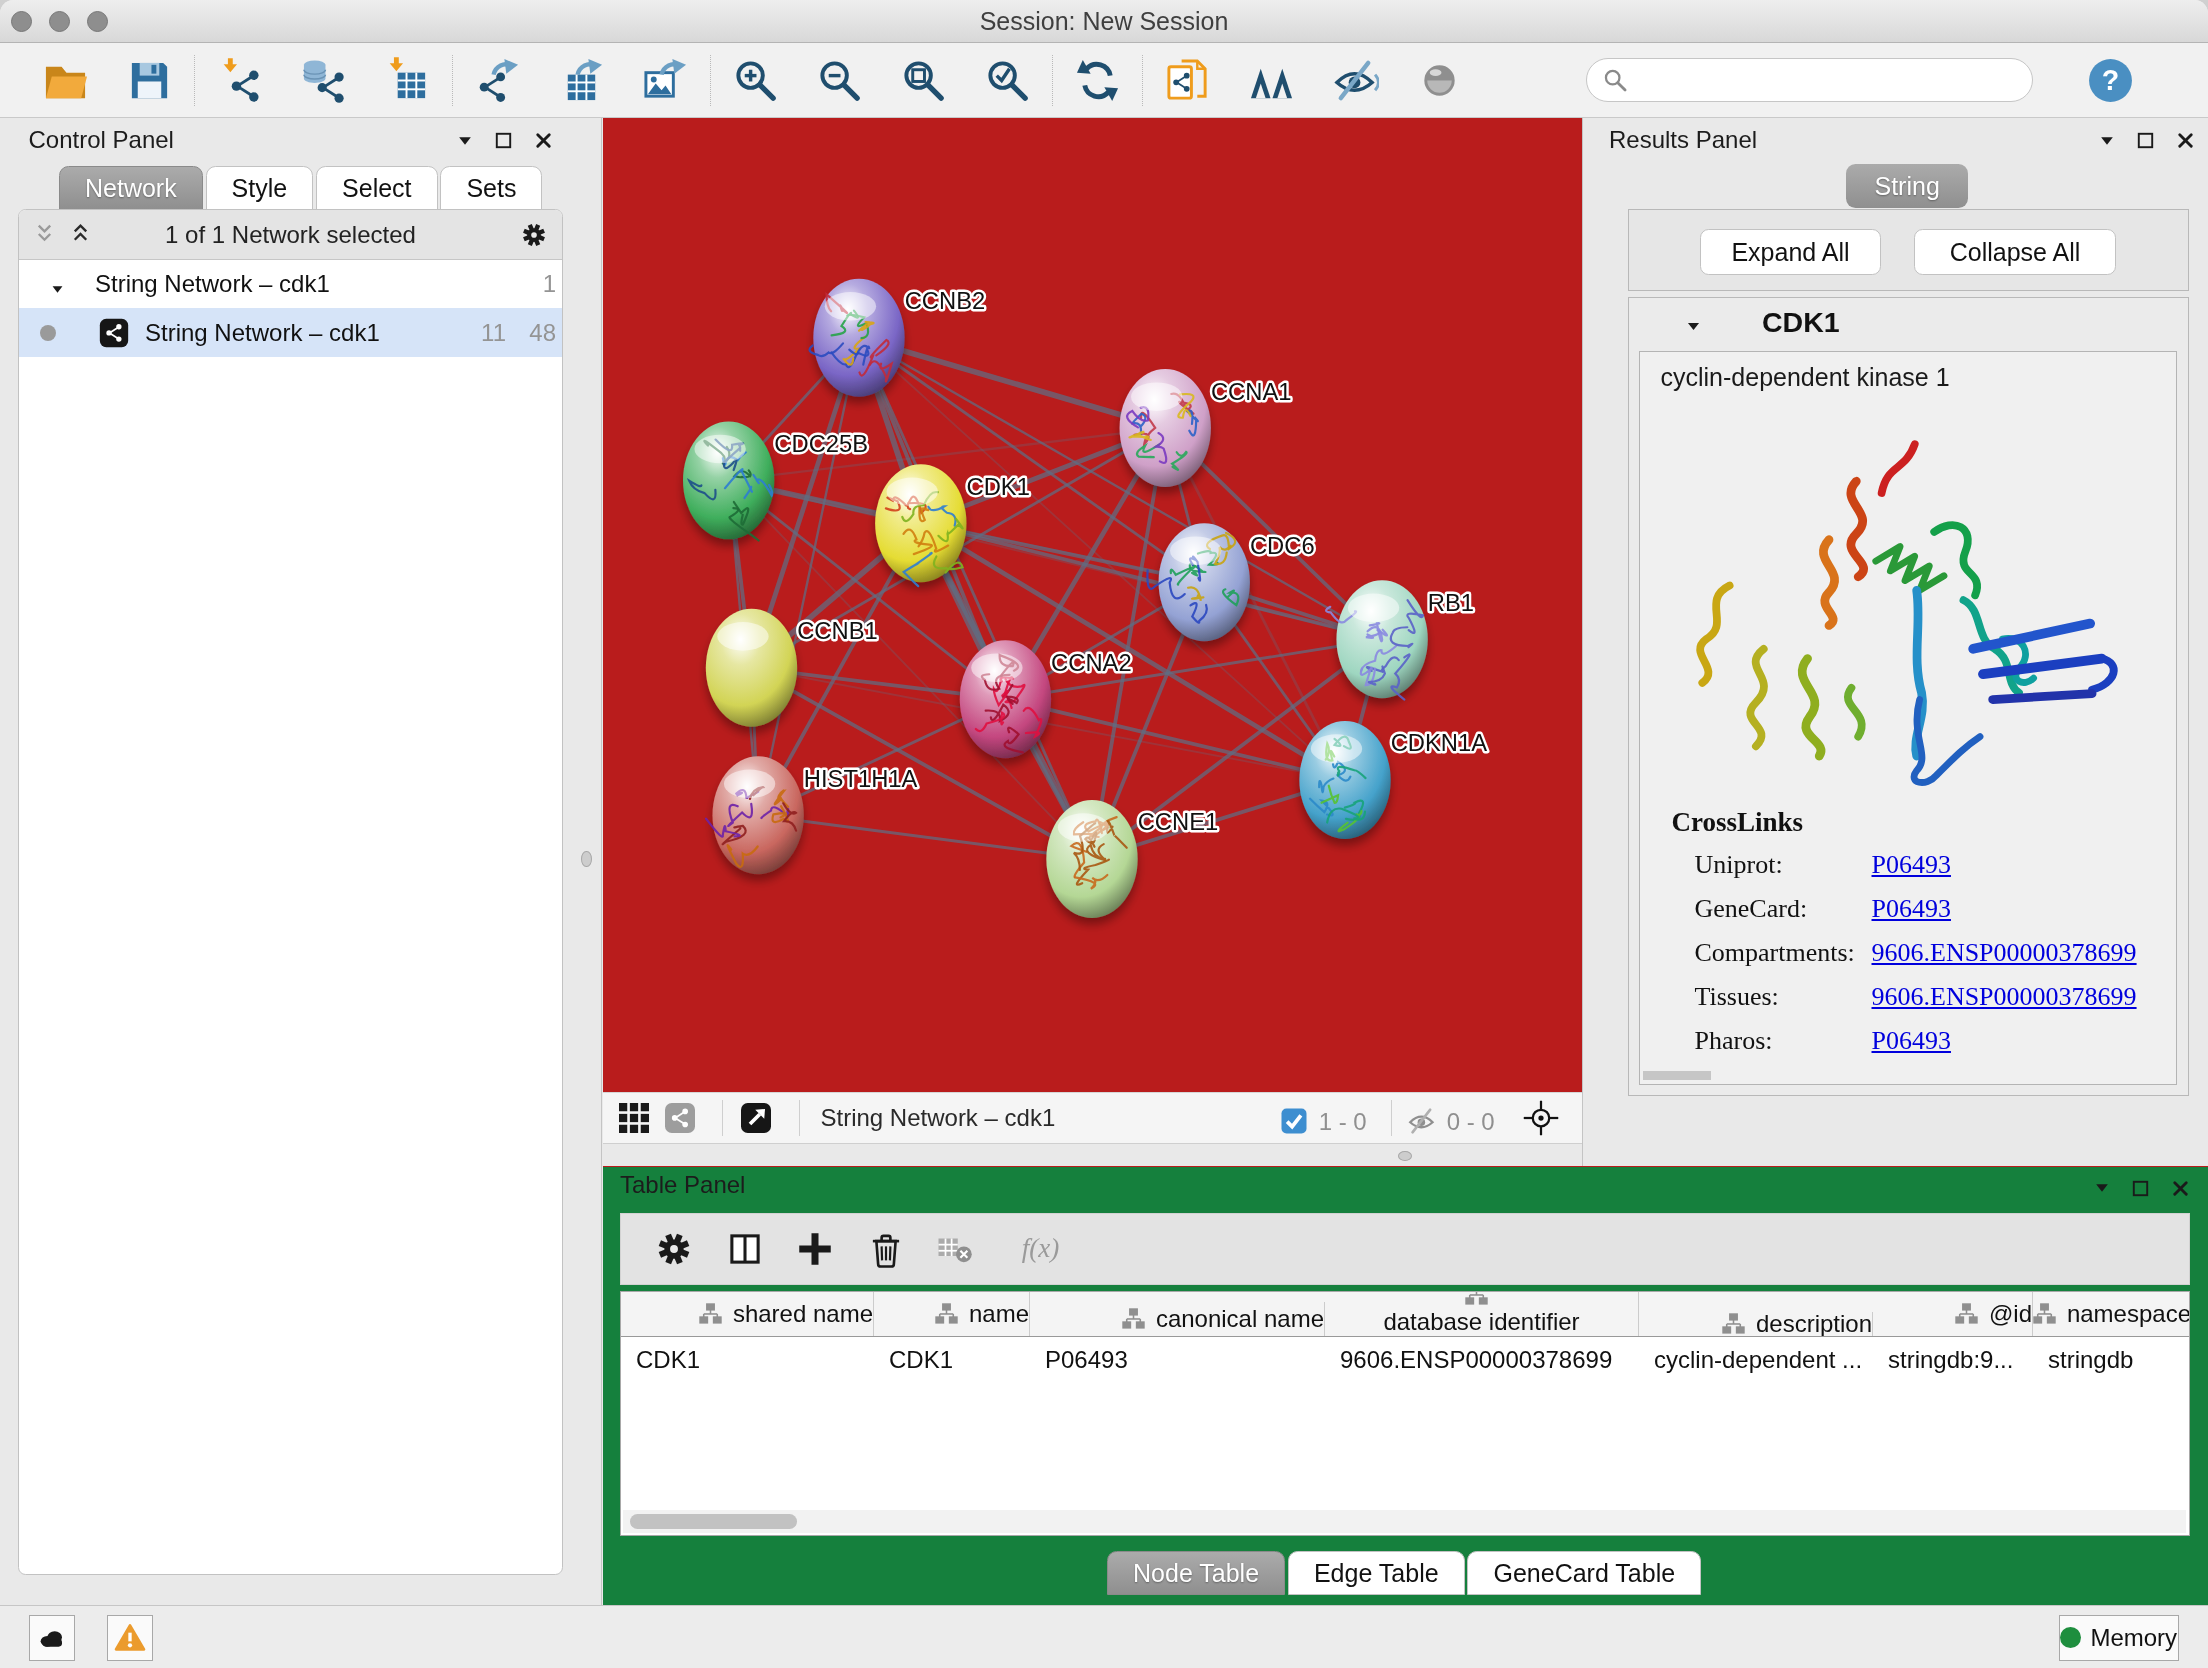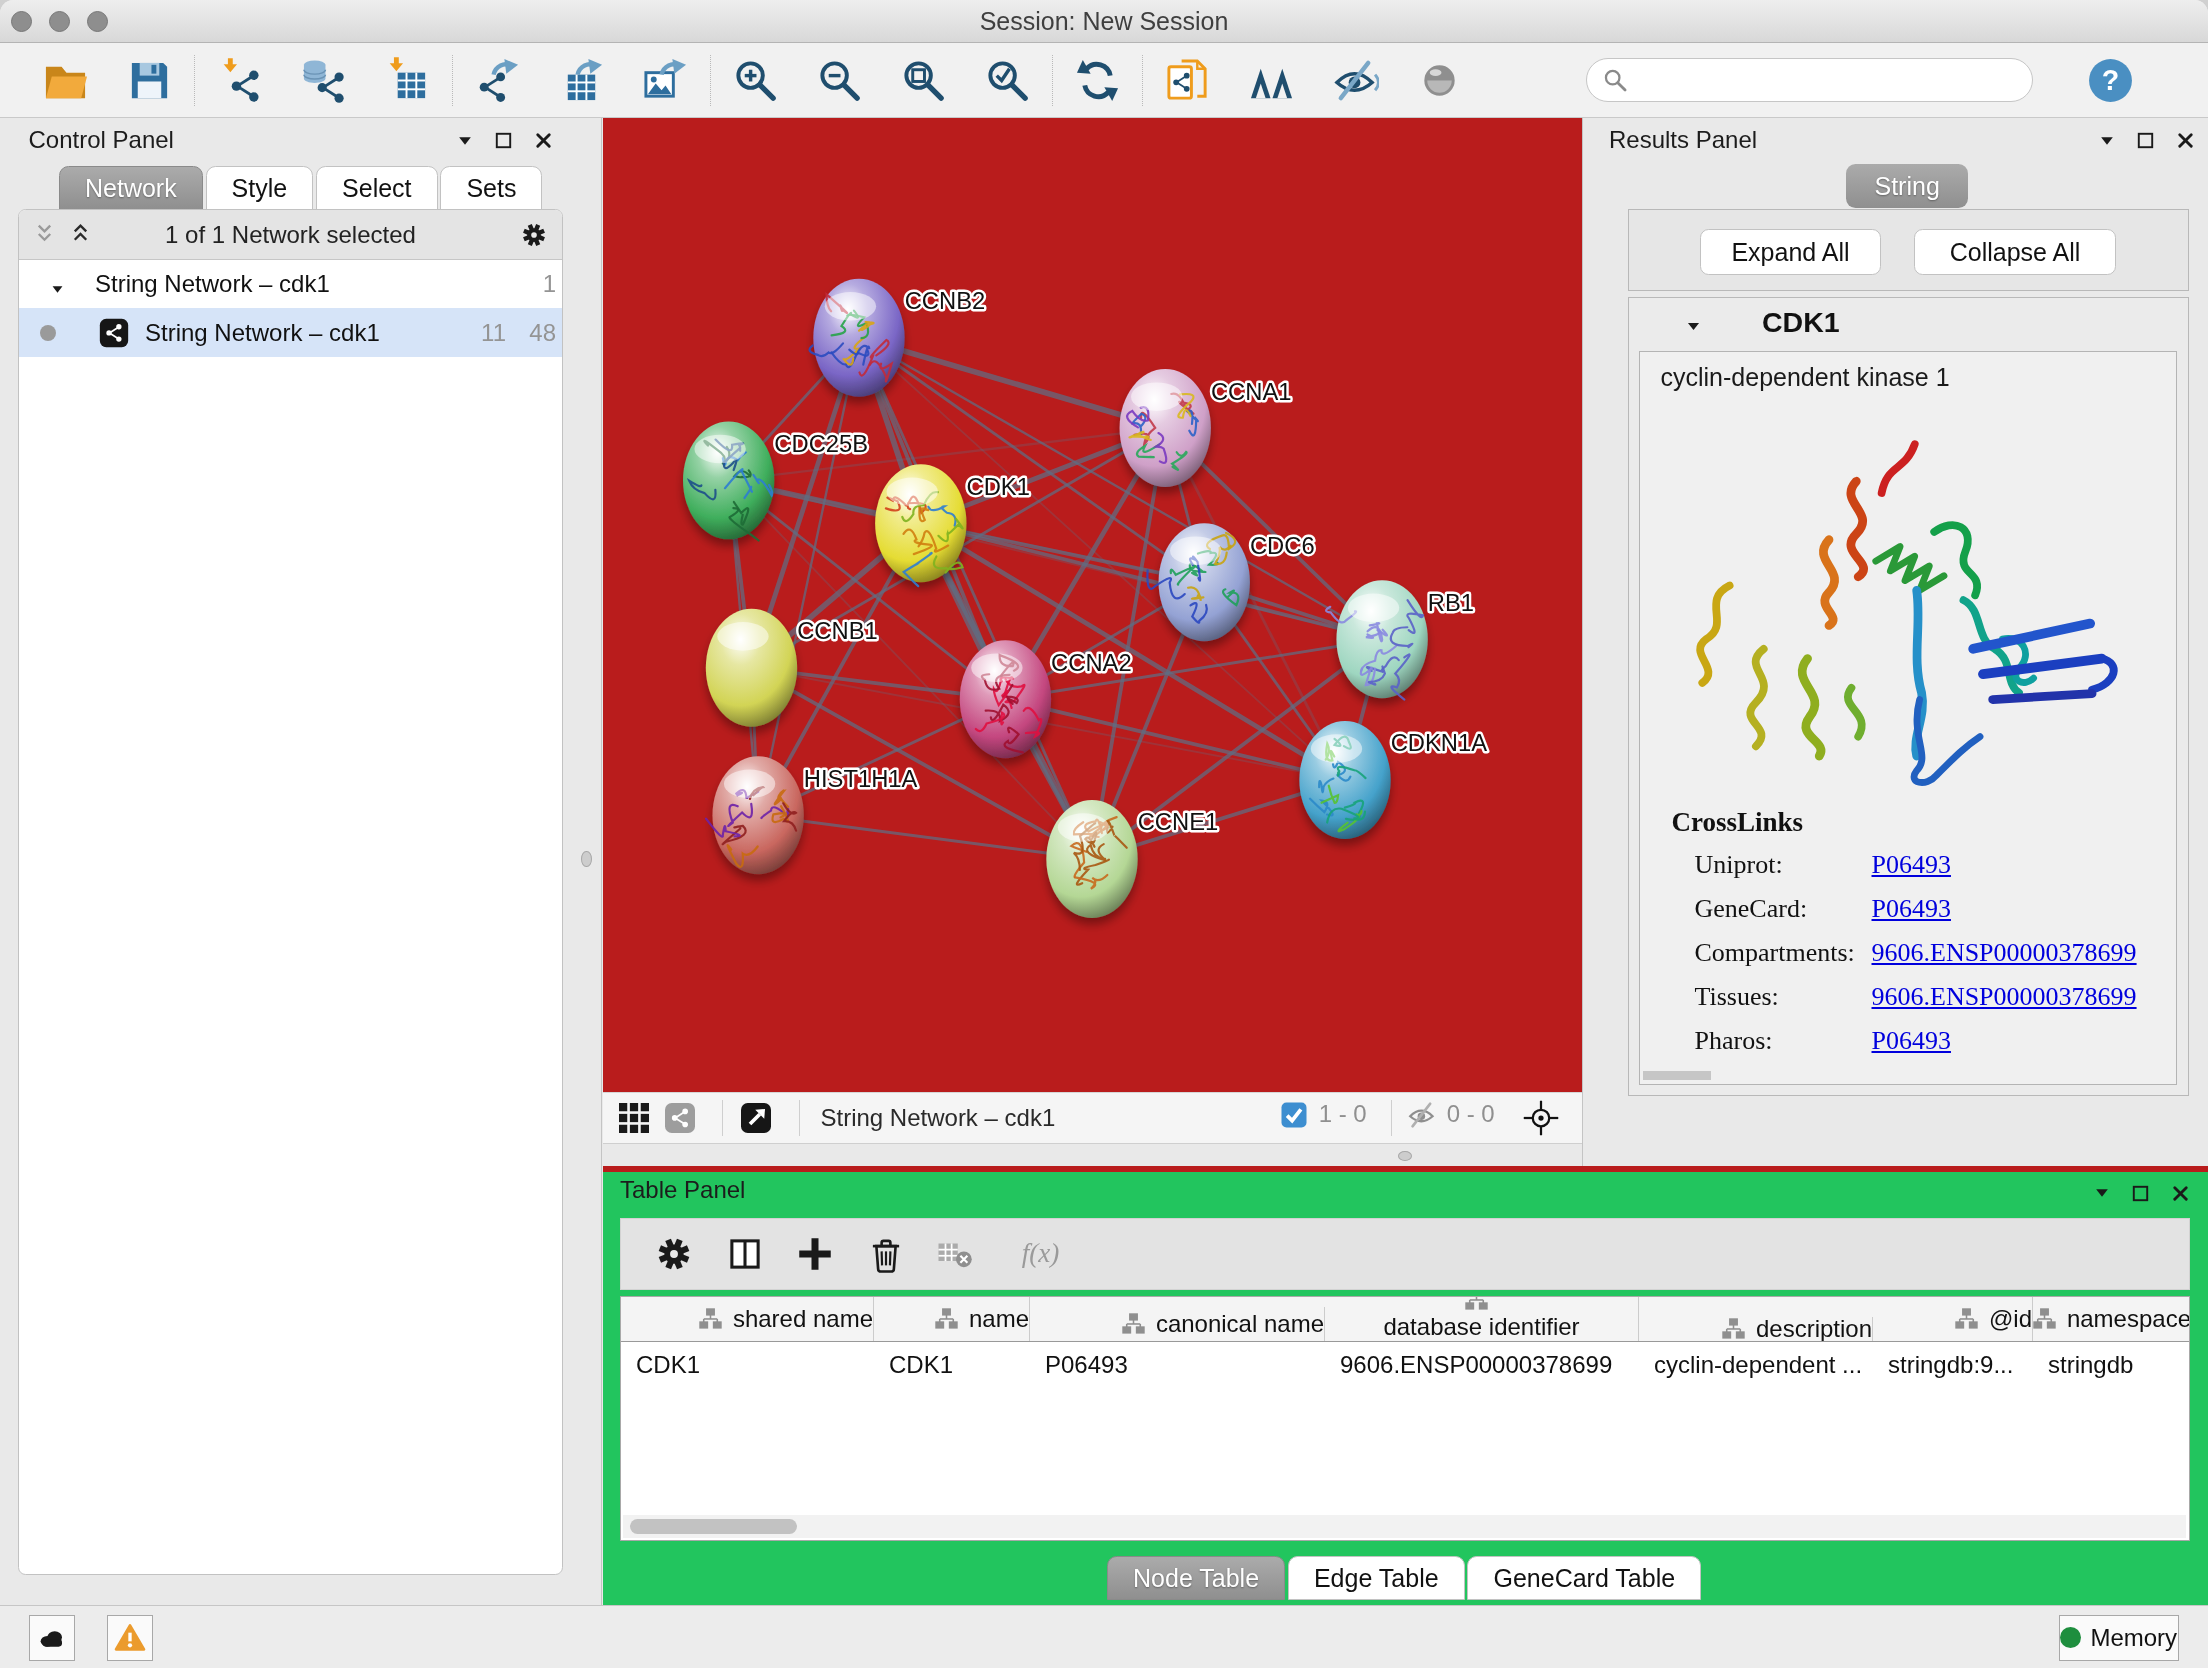--- a/index.html
+++ b/index.html
@@ -49,21 +49,21 @@
   .crow2 .n1{position:absolute;left:443px;width:44px;text-align:right;line-height:49px;color:#949494}
   .crow2 .n2{position:absolute;left:493px;width:44px;text-align:right;line-height:49px;color:#949494}
   
   .netcanvas{position:absolute;left:603px;top:118px;width:979px;height:974px;background:#b91c1c}
   .netcanvas svg{width:100%;height:100%;display:block}
   .nlab{font-family:"Liberation Sans",sans-serif;font-size:25px;fill:#111;paint-order:stroke;stroke:#ffffff;stroke-width:5px;stroke-linejoin:round}
   .nettb{position:absolute;left:603px;top:1092px;width:979px;height:52px;background:#f5f5f5;border-top:1px solid #d6d6d6;border-bottom:1px solid #cfcfcf;display:flex;align-items:center;box-sizing:border-box;padding:0 13.3px}
   .ntbi{width:36px;height:36px;margin-right:9.5px;cursor:pointer}
   .ntsep{height:36px;border-left:1px solid #cfcfcf;margin:0 15px}
   .nettitle{font-size:24px;color:#2a2a2a;margin-left:5.7px;white-space:nowrap}
-  .ntright{margin-left:auto;display:flex;align-items:flex-start}
+  .ntright{margin-left:auto;display:flex;align-items:flex-end}
   .ntcount{font-size:24px;color:#8f8f8f;margin:0 9.5px;white-space:nowrap}
   .ntbi.small{width:30px;height:30px;margin:0}
   .nsplitrow{position:absolute;left:603px;top:1145px;width:979px;height:21px;background:#e9e9e9}
   .sdot{position:absolute;width:14.3px;height:10.5px;border-radius:50%;background:#cdcdcd;border:1px solid #a8a8a8;box-sizing:border-box}
   .vdot{position:absolute;width:10.5px;height:16px;border-radius:50%;background:#cdcdcd;border:1px solid #a8a8a8;box-sizing:border-box}
   
   .rpanel{position:absolute;left:1582px;top:118px;width:627px;height:1048px;background:#e9e9e9;border-left:1px solid #c4c4c4;box-sizing:border-box}
   .rpanel .phead{left:26px}
   .rpanel .picons{left:514px}
   .stringtab{position:absolute;top:46px;left:263px;height:44px;line-height:44px;padding:0 28.5px;background:linear-gradient(#ababab,#8f8f8f);color:#fff;font-size:25px;border-radius:9.5px;cursor:pointer;text-shadow:0 1px 1.9px rgba(0,0,0,.35)}
@@ -76,21 +76,21 @@
   .rinner{position:absolute;left:9.5px;top:53px;width:538px;height:734px;background:#f0f0f0;border:1px solid #b4b4b4;overflow:hidden;box-sizing:border-box}
   .entdesc{position:absolute;left:21px;top:11.4px;font-size:25px;color:#1a1a1a}
   .protein{position:absolute;left:27px;top:63px;width:476px;height:380px}
   .xltitle{position:absolute;left:32px;top:455px;font-family:"Liberation Serif",serif;font-size:27px;font-weight:bold;color:#111}
   .xlrows{position:absolute;left:0;top:491px;width:533px}
   .xlrow{height:44px;position:relative;font-family:"Liberation Serif",serif;font-size:26px}
   .xllab{position:absolute;left:55px;line-height:44px;color:#111}
   .xlval{position:absolute;left:232px;line-height:44px;color:#0000dd;text-decoration:underline;cursor:pointer}
   .rscrollhint{position:absolute;left:3.8px;top:719px;width:68px;height:8.6px;background:#c6c6c6}
   
-  .tpanel{position:absolute;left:603px;top:1166px;width:1605px;height:439px;background:#22c55e;border-top:6px solid #b91c1c;box-sizing:border-box}
+  .tpanel{position:absolute;left:603px;top:1166px;width:1605px;height:439px;background:#15803d;border-top:1px solid #b91c1c;box-sizing:border-box}
   .tpanel .phead{left:17px;top:3.8px}
   .tpanel .picons{left:1489px;top:9.5px}
   .ttoolbar{position:absolute;left:17px;top:46px;width:1570px;height:72px;background:#e3e3e3;border:1px solid #d2d2d2;display:flex;align-items:center;padding-left:32px;box-sizing:border-box}
   .tti{width:42px;height:42px;margin-right:28.5px;cursor:pointer}
   .tti.wide{width:70px}
   .ttable{position:absolute;left:17px;top:124px;width:1570px;height:245px;background:#fff;border:1.9px solid #a8a8a8;box-sizing:border-box;overflow:hidden}
   .thead{display:flex;height:44px;background:#f4f4f4;border-bottom:1.9px solid #999}
   .th{display:flex;align-items:center;justify-content:flex-end;font-size:24px;color:#111;border-right:1px solid #ccc;box-sizing:border-box;overflow:hidden;white-space:nowrap;flex-shrink:0}
   .ci{width:25px;height:25px;margin-right:9.5px;flex-shrink:0}
   .trow{display:flex;height:44px}

